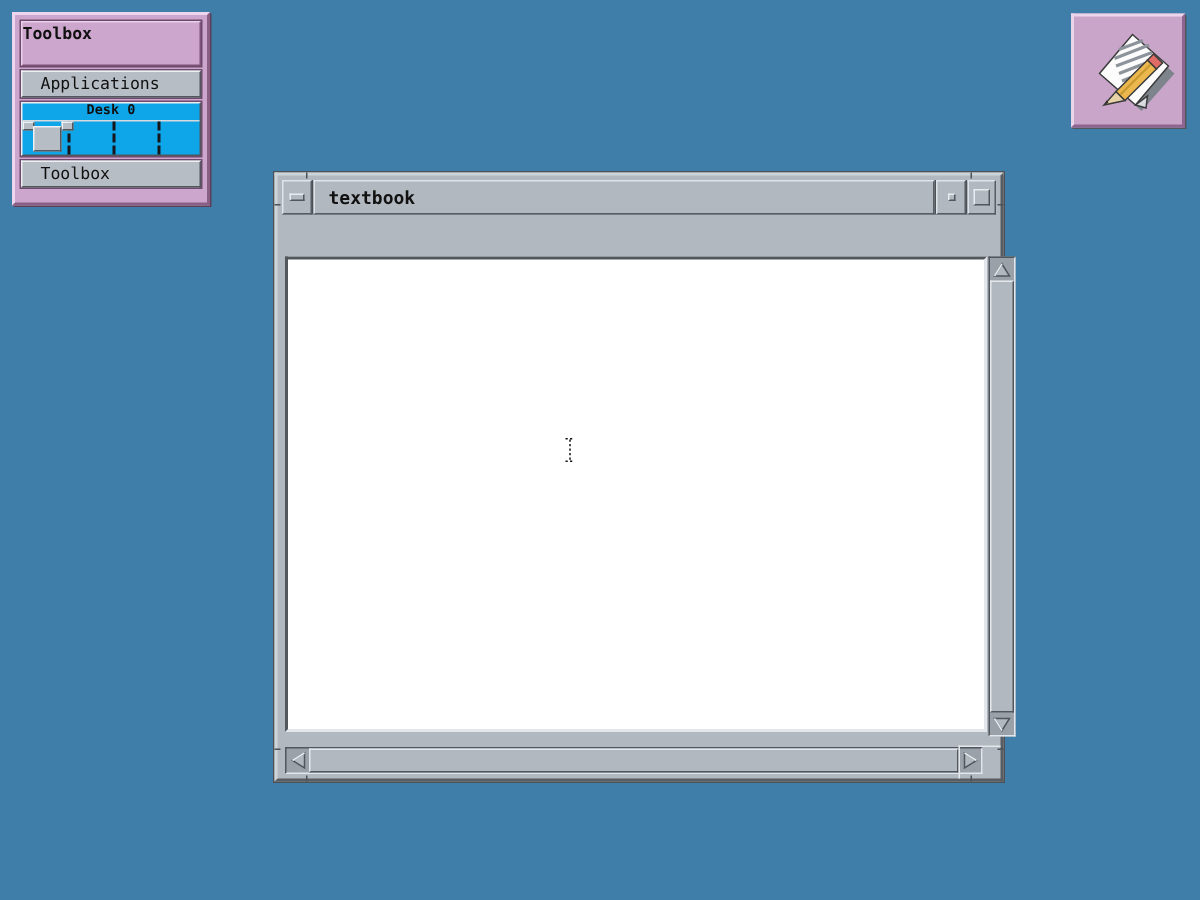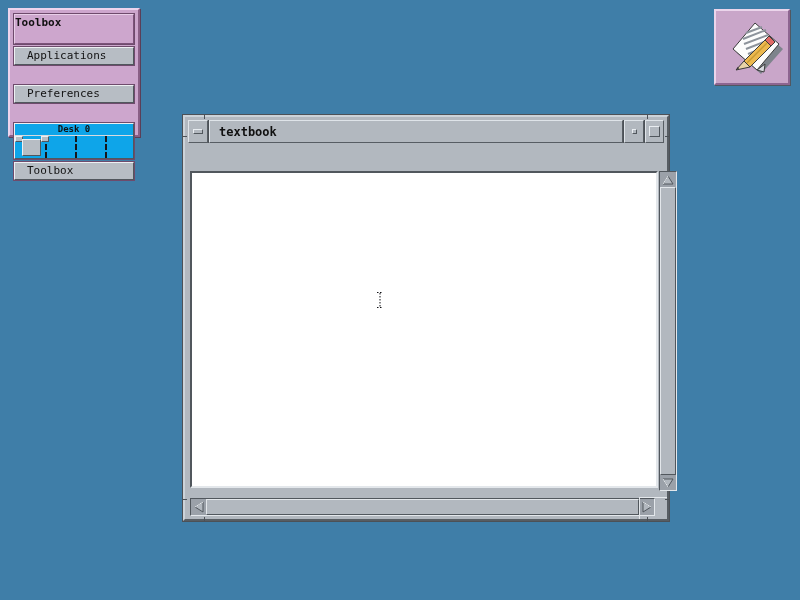--- a/index.html
+++ b/index.html
@@ -22,21 +22,21 @@
     padding-left:0;background:#CDA6CD;
     border:1px solid;border-color:#E9CFE9 #7C527A #7C527A #E9CFE9;
     box-shadow:0 0 0 1px #6E4B6C;
     margin:1px 1px 3px 1px;box-sizing:border-box;
   }
   .tb-btn{
     height:18px;line-height:16px;font-size:11px;padding-left:12px;
     background:#B7BDC4;
     border:1px solid;border-color:#EDF0F3 #51575D #51575D #EDF0F3;
     box-shadow:0 0 0 1px #6E4B6C;
-    margin:0 1px 20px 1px;box-sizing:border-box;
+    margin:0 1px 3px 1px;box-sizing:border-box;
   }
   .tb-desk{
     background:#0ea5e9;height:36px;
     border:1px solid;border-color:#EDF0F3 #51575D #51575D #EDF0F3;
     box-shadow:0 0 0 1px #6E4B6C;
     margin:0 1px 3px 1px;box-sizing:border-box;
   }
   .desk-header{
     height:11px;line-height:11px;font-size:9px;font-weight:bold;
     text-align:center;border-bottom:1px solid #D6DADF;
@@ -115,21 +115,20 @@
   }
 </style>
 </head>
 <body>
 
 <div>
 
   <div id="toolbox">
     <div class="tb-title">Toolbox</div>
     <div class="tb-btn">Applications</div>
-    <div class="tb-btn">Preferences</div>
     <div class="tb-desk">
       <div class="desk-header">Desk 0</div>
       <div class="pager">
         <div class="pager-dash" style="left:30px"></div>
         <div class="pager-dash" style="left:60px"></div>
         <div class="pager-dash" style="left:90px"></div>
         <div class="mini" style="left:0;top:0;width:8px;height:6px"></div>
         <div class="mini" style="left:26px;top:0;width:8px;height:6px"></div>
         <div class="mini" style="left:7px;top:3px;width:19px;height:17px"></div>
       </div>

